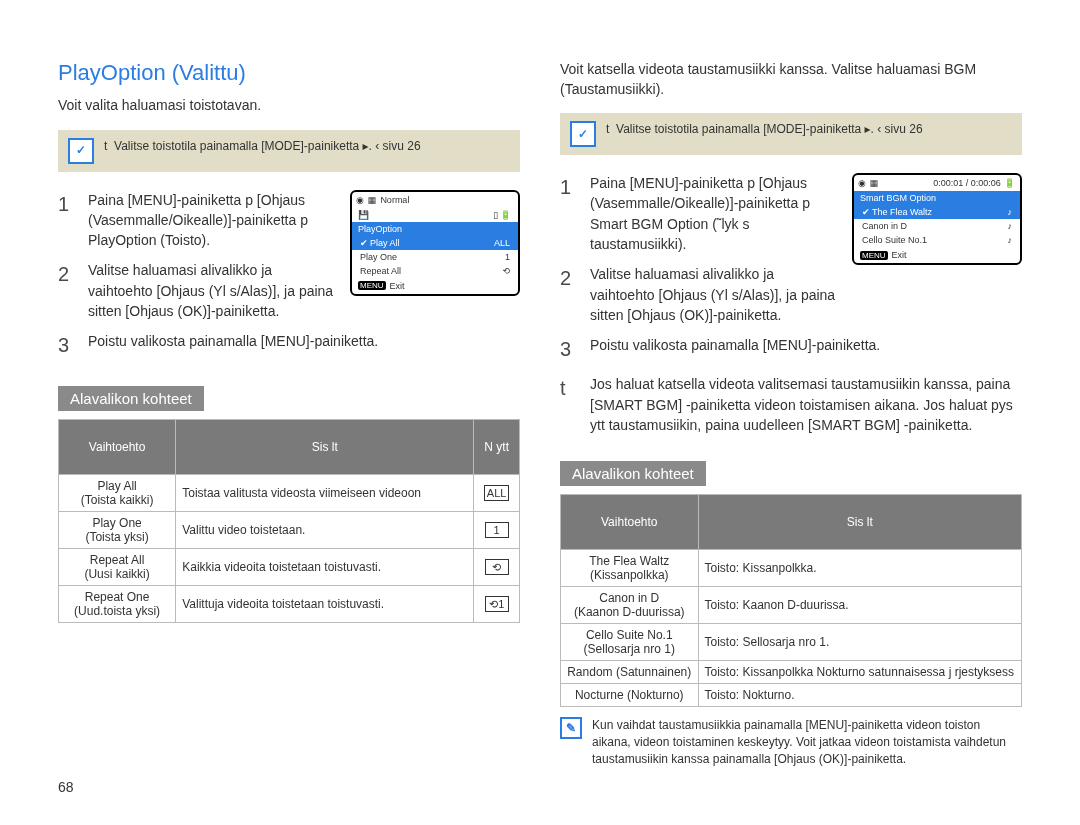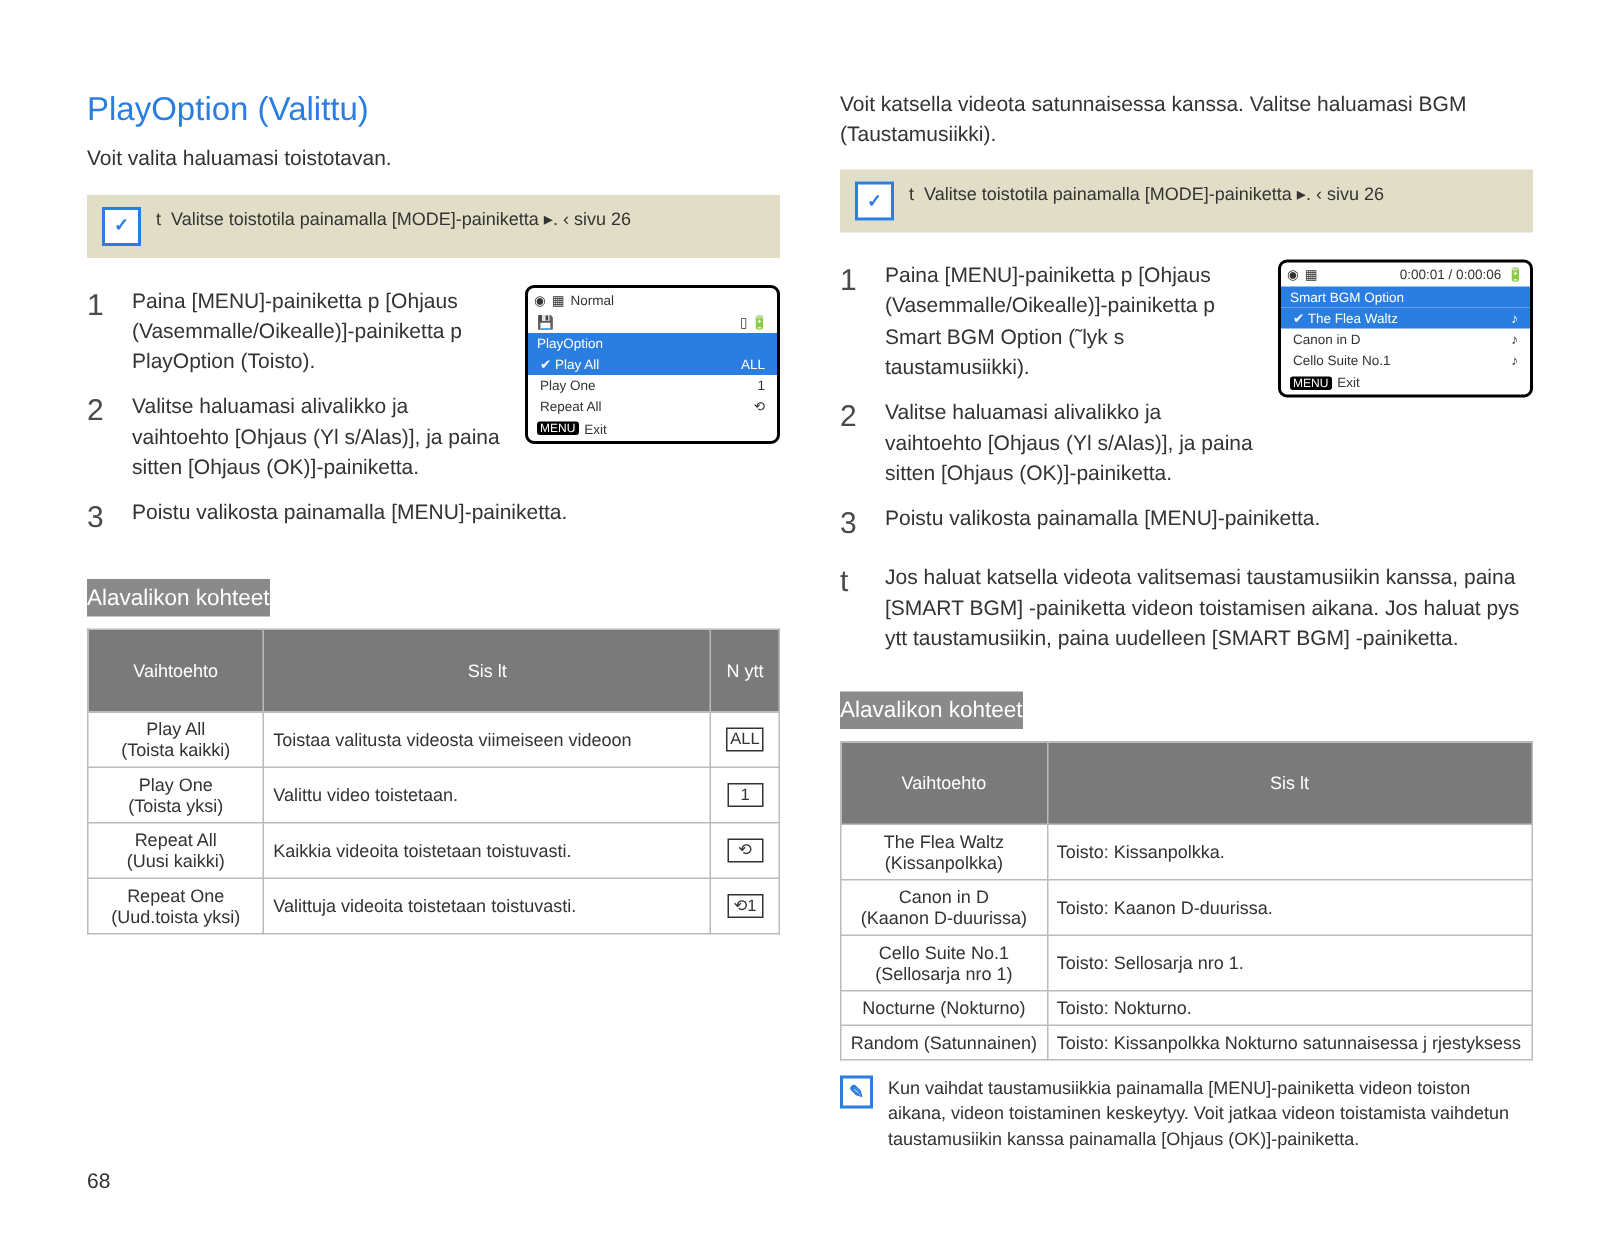--- a/index.html
+++ b/index.html
@@ -115,21 +115,21 @@
   }
   .lcd .item { padding: 2px 8px; display:flex; justify-content:space-between; align-items:center;}
   .lcd .item.sel { background:#2a7de1; color:#fff; }
   .lcd .exit { padding:3px 6px; display:flex; align-items:center; gap:4px;}
   .menu-chip { background:#000; color:#fff; font-size:8px; padding:0 2px; border-radius:2px;}
   .mini-icon { font-size:9px; }
   .sub-title {
     background: #8a8a8a;
     color: #fff;
     display: inline-block;
-    padding: 4px 0;
+    padding: 4px 12px;
     font-size: 15px;
     margin: 16px 0 8px 0;
     clear: both;
   }
   table.opt {
     border-collapse: collapse;
     width: 100%;
     font-size: 12px;
   }
   table.opt th {
@@ -264,21 +264,21 @@
         <tr>
           <td class="center"><span>Repeat One</span><br><span>(Uud.toista yksi)</span></td>
           <td>Valittuja videoita toistetaan toistuvasti.</td>
           <td class="center"><span class="disp-icon">⟲1</span></td>
         </tr>
       </tbody>
         </table>
     </div>
 
     <div class="col">
-      <p class="intro">Voit katsella videota satunnaisessa kanssa. Valitse haluamasi BGM (Taustamusiikki).</p>
+      <p class="intro">Voit katsella videota taustamusiikki kanssa. Valitse haluamasi BGM (Taustamusiikki).</p>
 
       <div class="note-box">
         <div class="note-icon">✓</div>
         <div class="note-lines">
           <div>Valitse toistotila painamalla [MODE]-painiketta ▸. ‹ sivu 26</div>
         </div>
       </div>
 
       
       <div class="lcd">
@@ -342,26 +342,26 @@
         </tr>
         <tr>
           <td class="center"><span>Canon in D</span><br><span>(Kaanon D-duurissa)</span></td>
           <td>Toisto: Kaanon D-duurissa.</td>
         </tr>
         <tr>
           <td class="center"><span>Cello Suite No.1</span><br><span>(Sellosarja nro 1)</span></td>
           <td>Toisto: Sellosarja nro 1.</td>
         </tr>
         <tr>
+          <td class="center"><span>Random (Satunnainen)</span></td>
+          <td>Toisto: Kissanpolkka Nokturno satunnaisessa j rjestyksess</td>
+        </tr>
+        <tr>
           <td class="center"><span>Nocturne (Nokturno)</span></td>
           <td>Toisto: Nokturno.</td>
-        </tr>
-        <tr>
-          <td class="center"><span>Random (Satunnainen)</span></td>
-          <td>Toisto: Kissanpolkka Nokturno satunnaisessa j rjestyksess</td>
         </tr>
       </tbody>
         </table>
 
       <div class="small-note">
         <div class="note-icon" style="width:18px;height:18px;">✎</div>
         <div>Kun vaihdat taustamusiikkia painamalla [MENU]-painiketta videon toiston aikana, videon toistaminen keskeytyy. Voit jatkaa videon toistamista vaihdetun taustamusiikin kanssa painamalla [Ohjaus (OK)]-painiketta.</div>
       </div>
     </div>
   </div>

